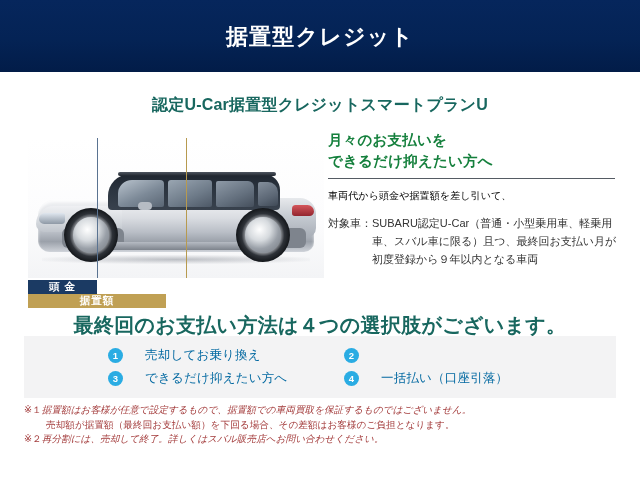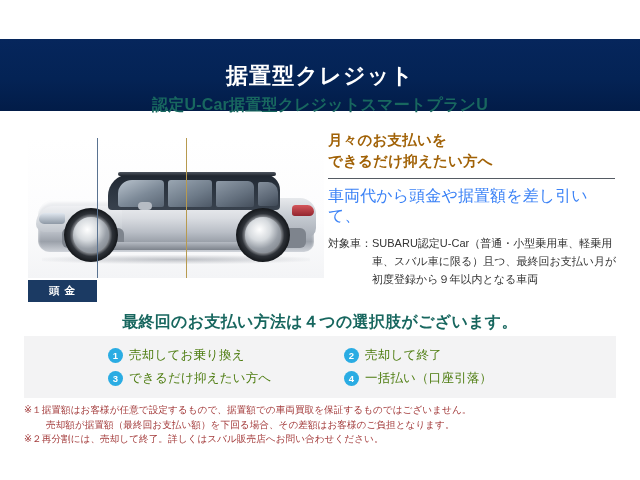--- a/index.html
+++ b/index.html
@@ -22,21 +22,20 @@
 
   
   .header-bar {
     position: absolute;
     left: 0;
     top: 0;
     width: 640px;
     height: 72px;
     background: #042355;
     background-image: linear-gradient(180deg, #06265c 0%, #042355 55%, #021c48 100%);
-    margin-top: 39px;
   }
   .header-title {
     position: absolute;
     left: 0;
     top: 22px;
     width: 640px;
     text-align: center;
     color: #ffffff;
     font-size: 22px;
     font-weight: bold;
@@ -276,36 +275,36 @@
   .legend-seg.s2 { width: 138px; background: #c0a054; }
 
   
   .right-col {
     position: absolute;
     left: 328px;
     top: 130px;
     width: 292px;
   }
   .rc-head {
-    color: #a16207;
+    color: #15803d;
     font-size: 14.5px;
     font-weight: bold;
     line-height: 21px;
     letter-spacing: 0.2px;
   }
   .rc-rule {
     margin-top: 6px;
     width: 287px;
     height: 1px;
     background: #555b63;
   }
   .rc-desc {
     margin-top: 7px;
-    color: #3b82f6;
-    font-size: 16px;
+    color: #000000;
+    font-size: 10px;
     line-height: 20px;
     letter-spacing: 0.1px;
   }
   .rc-target {
     margin-top: 8px;
     display: flex;
     color: #333333;
     font-size: 11px;
     line-height: 18px;
   }
@@ -318,21 +317,21 @@
   }
 
   
   .options-heading {
     position: absolute;
     left: 0;
     top: 312px;
     width: 640px;
     text-align: center;
     color: #18675f;
-    font-size: 16px;
+    font-size: 20px;
     font-weight: bold;
     letter-spacing: 0.3px;
   }
 
   
   .options-box {
     position: absolute;
     left: 24px;
     top: 336px;
     width: 592px;
@@ -358,41 +357,41 @@
     height: 15px;
     border-radius: 50%;
     background: #2aace3;
     color: #ffffff;
     font-size: 9.5px;
     font-weight: bold;
     line-height: 15px;
     text-align: center;
   }
   .option-label {
-    margin-left: 6px;
-    color: #4d7c0f;
+    margin-left: 22px;
+    color: #0369a1;
     font-size: 12.5px;
     letter-spacing: 0.2px;
     white-space: nowrap;
   }
 
   
   .notes {
     position: absolute;
     left: 24px;
     top: 403px;
     width: 600px;
     color: #a33b3b;
     font-size: 9.6px;
     line-height: 14.5px;
     letter-spacing: 0.05px;
   }
   .note-row { display: flex; }
   .note-mark { flex: 0 0 auto; white-space: nowrap; }
-  .note-body { flex: 1 1 auto; }
+  .note-body { flex: 1 1 auto; font-style: italic; }
   .note-cont { padding-left: 22px; }
 </style>
 </head>
 <body>
 
 <div id="page">
 
   <div class="header-bar">
     <div class="header-title">据置型クレジット</div>
   </div>
@@ -424,20 +423,21 @@
         <div class="wheel wheel-f"></div>
         <div class="wheel wheel-r"></div>
       </div>
 
       <div class="divider divider-1"></div>
       <div class="divider divider-2"></div>
     </div>
 
     <div class="legend">
       <div class="legend-seg s0">頭 金</div>
+      <div class="legend-seg s2">据置額</div>
     </div>
   </div>
 
   <div class="right-col">
     <div class="rc-head">
       <div>月々のお支払いを</div>
       <div>できるだけ抑えたい方へ</div>
     </div>
     <div class="rc-rule"></div>
     <div class="rc-desc">
@@ -452,21 +452,20 @@
   <div class="options-heading">最終回のお支払い方法は４つの選択肢がございます。</div>
 
   <div class="options-box">
     <div class="options-grid">
       <div class="option">
         <span class="badge">1</span>
         <span class="option-label">売却してお乗り換え</span>
       </div>
       <div class="option">
         <span class="badge">2</span>
-        <span class="option-label">売却して終了</span>
       </div>
       <div class="option">
         <span class="badge">3</span>
         <span class="option-label">できるだけ抑えたい方へ</span>
       </div>
       <div class="option">
         <span class="badge">4</span>
         <span class="option-label">一括払い（口座引落）</span>
       </div>
     </div>

